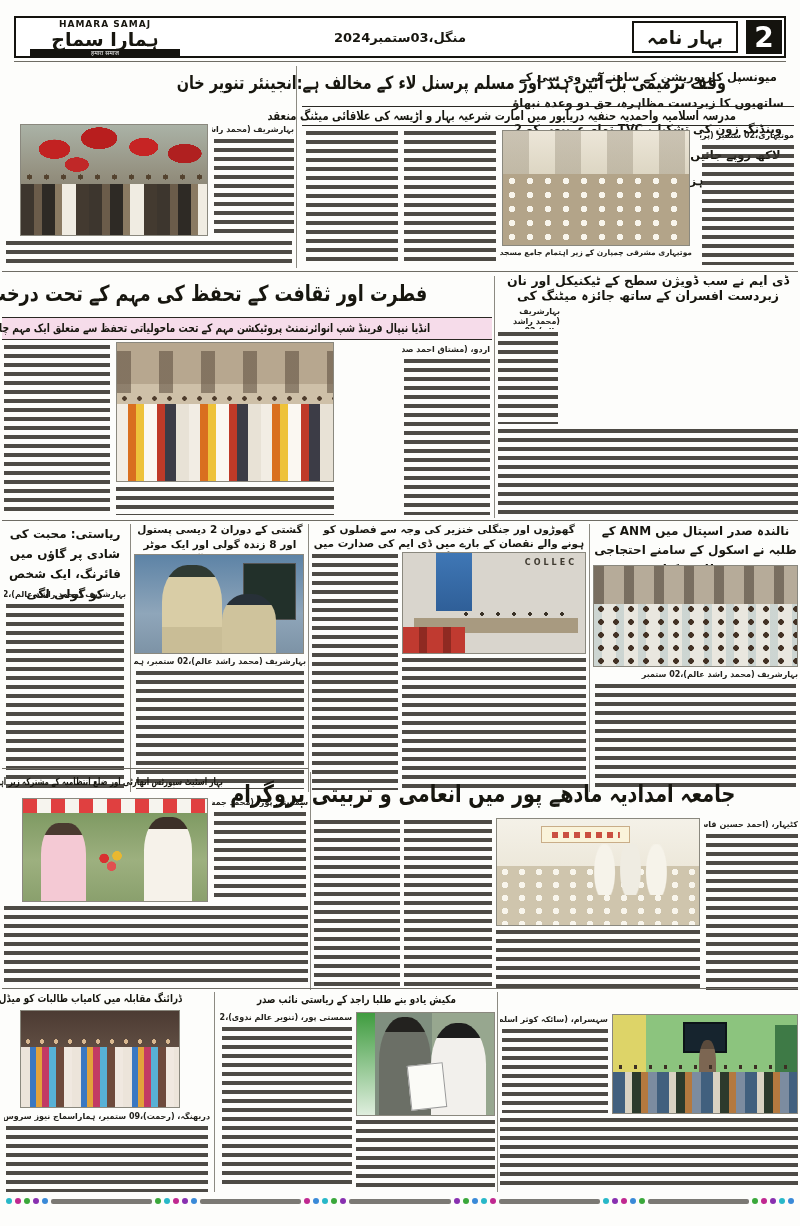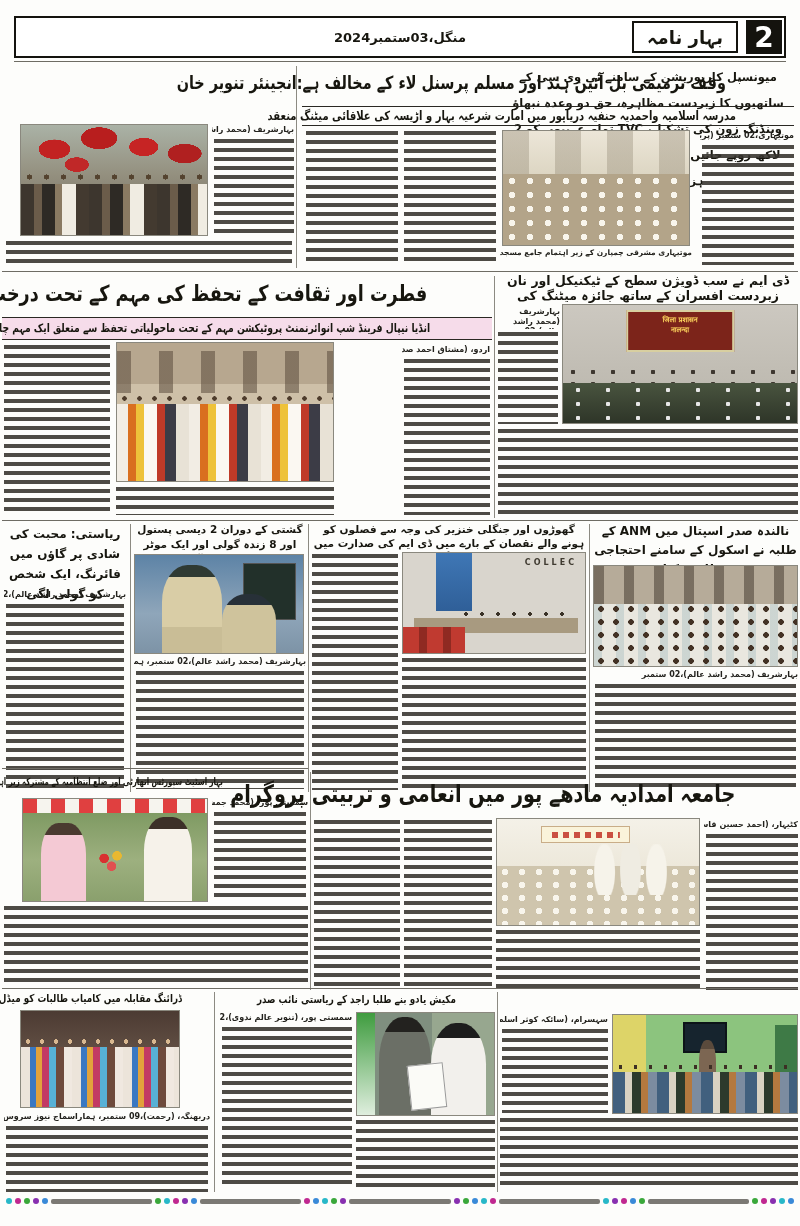--- a/index.html
+++ b/index.html
@@ -27,20 +27,25 @@
 </style>
 </head>
 <body>
 
 <div class="page">
 
   <div class="abs masthead" style="left:14px;top:16px;width:772px;height:42px;">
     <div class="abs pageno" style="right:2px;top:2px;bottom:2px;width:36px;font-size:28px;">2</div>
     <div class="abs edition" style="right:46px;top:3px;bottom:3px;width:106px;font-size:18px;">بہار نامہ</div>
     <div class="abs" style="left:50%;top:0;bottom:0;transform:translateX(-50%);display:flex;align-items:center;font-weight:bold;font-size:13px;">منگل،03ستمبر2024</div>
+    <div class="abs" style="left:14px;top:1px;width:150px;height:38px;text-align:center;">
+      <div style="font-size:9px;font-weight:bold;letter-spacing:1px;line-height:10px;">HAMARA SAMAJ</div>
+      <div style="font-size:19px;font-weight:bold;line-height:20px;">ہمارا سماج</div>
+      <div style="font-size:6px;background:#14130e;color:#fff;line-height:7px;">हमारा समाज</div>
+    </div>
   </div>
   <div class="abs hr" style="left:14px;top:61px;width:772px;"></div>
 
   <div class="abs vr" style="left:296px;top:66px;height:202px;"></div>
 
   <div class="abs hl" style="left:503px;top:64px;width:290px;height:56px;font-size:11.5px;line-height:26px;">میونسپل کارپوریشن کے سامنے ٹی وی سی کے ساتھیوں کا زبردست مظاہرہ، حق دو وعدہ نبھاؤ وینڈنگ زون کی تشکیل، TVC تمام غریبوں کو 2 لاکھ روپے جائیں سوشل سیکیورٹی کی رقم 05 ہزار روپے کا مطالبہ</div>
   <div class="abs ph" style="left:20px;top:124px;width:188px;height:112px;background:linear-gradient(180deg,#aab2a6,#94907f 45%,#6e675b);">
     <div class="abs" style="inset:0;background:
       radial-gradient(ellipse 26px 16px at 18% 22%,#c22222 60%,rgba(0,0,0,0) 61%),
       radial-gradient(ellipse 30px 18px at 42% 12%,#b81e1e 60%,rgba(0,0,0,0) 61%),
@@ -79,28 +84,20 @@
     <div class="abs" style="left:0;right:0;top:6%;height:30%;background:repeating-linear-gradient(90deg,rgba(90,75,60,.55) 0 14px,rgba(0,0,0,0) 14px 42px);"></div>
     <div class="abs" style="left:0;right:0;bottom:52%;height:12%;background-image:radial-gradient(circle 3.5px,#4e3c2c 62%,rgba(0,0,0,0) 66%);background-size:15px 11px;"></div>
     <div class="abs" style="left:0;right:0;bottom:0;height:56%;background:repeating-linear-gradient(90deg,#f2ede4 0 11px,#d96f1f 11px 19px,#eec23a 19px 27px,#fbf8f2 27px 40px,#bf3a28 40px 48px,#3c3c46 48px 59px,#e8e2d6 59px 72px);"></div>
   </div>
   <div class="abs gk" style="left:4px;top:345px;width:106px;height:170px;"></div>
   <div class="abs gk" style="left:116px;top:487px;width:218px;height:28px;"></div>
 
   <div class="abs hl" style="left:498px;top:273px;width:300px;height:30px;font-size:12.5px;line-height:15px;">ڈی ایم نے سب ڈویژن سطح کے ٹیکنیکل اور نان زبردست افسران کے ساتھ جائزہ میٹنگ کی</div>
   <div class="abs by" style="left:498px;top:307px;width:62px;white-space:normal;line-height:10px;height:22px;">بہارشریف (محمد راشد عالم)،02 ستمبر، ہماراسماج نیوز سروس</div>
   <div class="abs gk" style="left:498px;top:332px;width:60px;height:92px;"></div>
-  <div class="abs ph" style="left:562px;top:304px;width:236px;height:120px;background:linear-gradient(180deg,#ccc8c0,#b8b4aa);">
-    <div class="abs" style="top:5px;left:50%;transform:translateX(-50%);width:46%;height:36%;background:#7c241a;border:2px solid #d8cfa0;color:#ffd75e;font-size:7px;font-weight:bold;text-align:center;line-height:10px;padding-top:3px;">
-      <div>जिला प्रशासन</div>
-      <div>नालन्दा</div>
-    </div>
-    <div class="abs" style="left:0;right:0;bottom:34%;height:14%;background-image:radial-gradient(circle 3.5px,#3e3730 60%,rgba(0,0,0,0) 64%);background-size:20px 12px;"></div>
-    <div class="abs" style="left:0;right:0;bottom:0;height:34%;background:linear-gradient(180deg,#49543f,#2e3528);background-image:radial-gradient(circle 2.5px,#e8e8e8 80%,rgba(0,0,0,0)),linear-gradient(180deg,#49543f,#2e3528);background-size:30px 14px,100% 100%;"></div>
-  </div>
   <div class="abs gk" style="left:498px;top:429px;width:300px;height:88px;"></div>
 
   <div class="abs hr" style="left:2px;top:520px;width:796px;"></div>
 
   <div class="abs vr" style="left:130px;top:524px;height:268px;"></div>
   <div class="abs vr" style="left:308px;top:524px;height:268px;"></div>
   <div class="abs vr" style="left:589px;top:524px;height:268px;"></div>
 
   <div class="abs hl" style="left:4px;top:524px;width:122px;height:62px;font-size:12px;line-height:20px;">ریاستی: محبت کی شادی پر گاؤں میں فائرنگ، ایک شخص کو گولی لگی</div>
   <div class="abs by" style="left:4px;top:590px;width:122px;">بہارشریف (محمد راشد عالم)،02 ستمبر</div>

